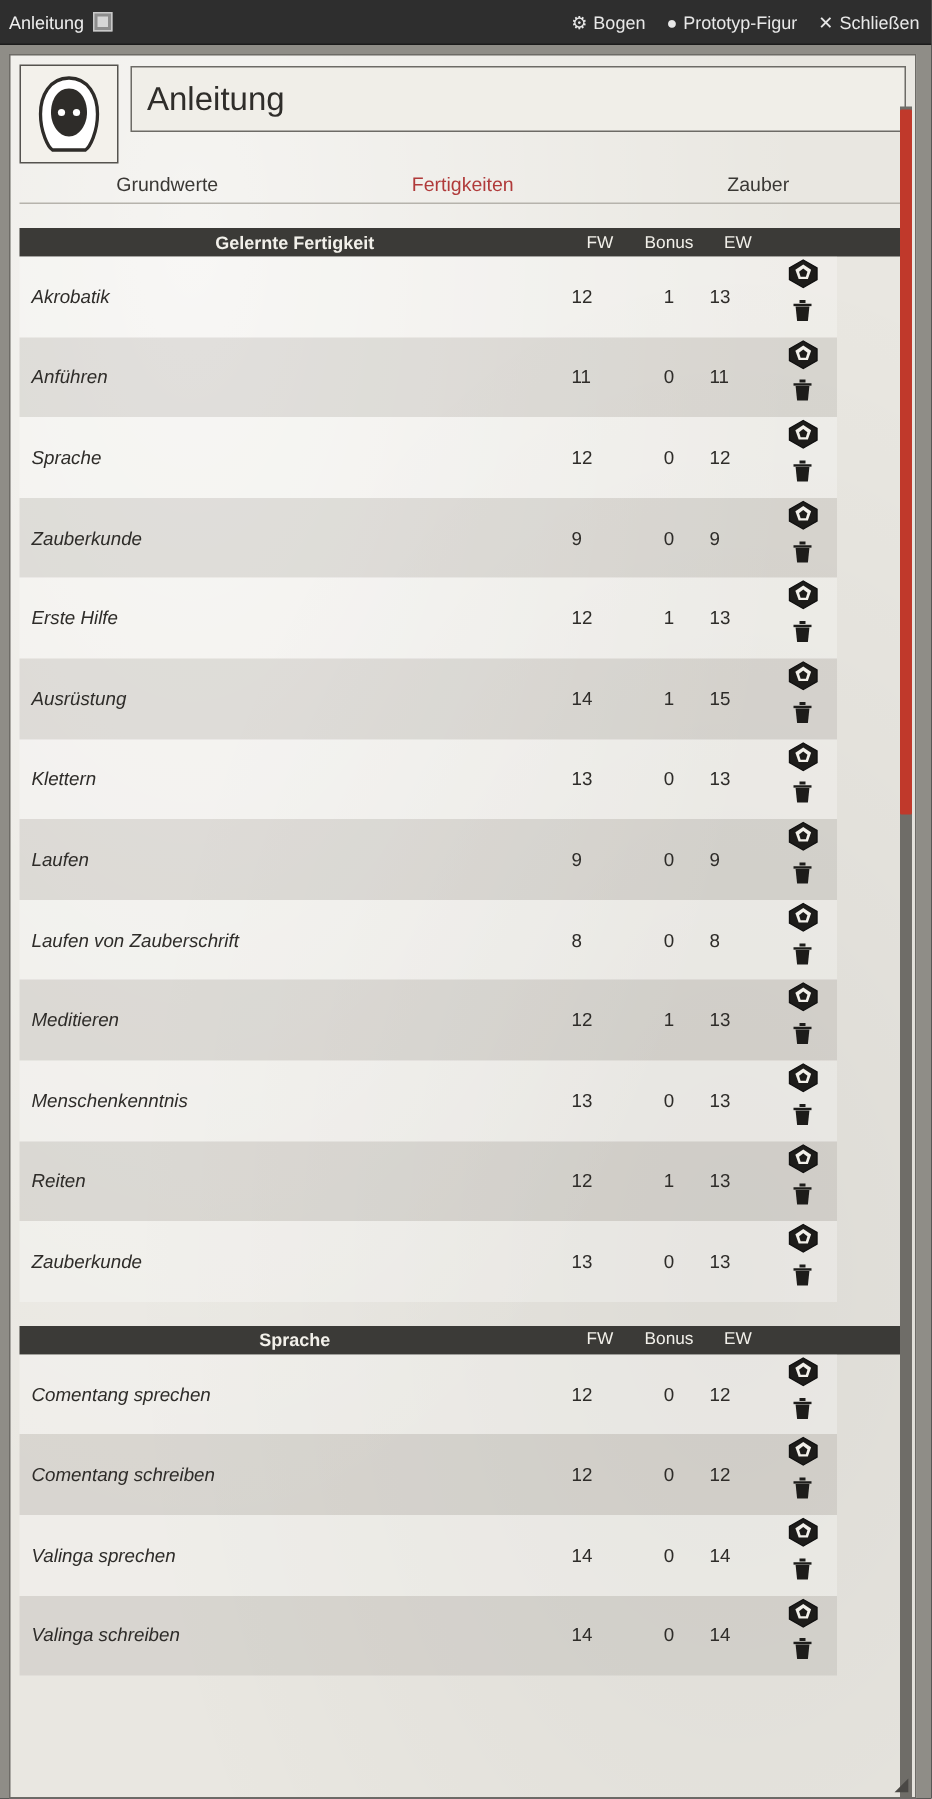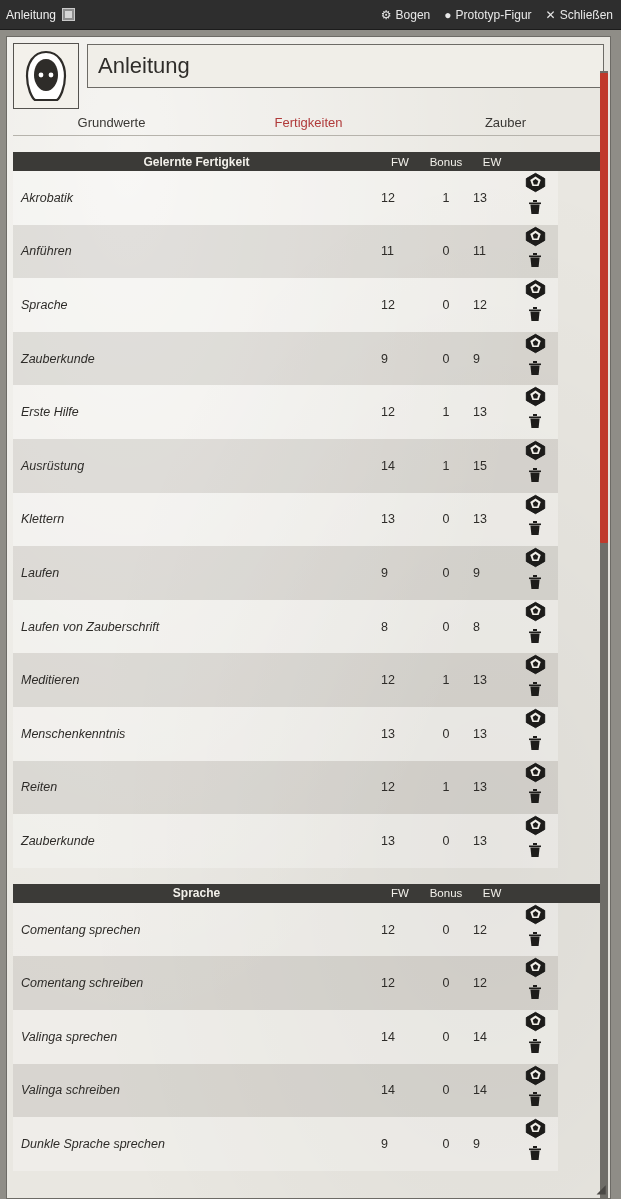--- a/index.html
+++ b/index.html
@@ -529,36 +529,20 @@
                       <polygon points="12,1.5 22.5,7.5 22.5,16.5 12,22.5 1.5,16.5 1.5,7.5" fill="#1d1c1a" stroke="#111" stroke-width="1"></polygon>
                       <polygon points="12,5 18,9 15.5,16 8.5,16 6,9" fill="#f2f0ea"></polygon>
                       <polygon points="12,8 15.2,10.4 14,14.3 10,14.3 8.8,10.4" fill="#1d1c1a"></polygon>
                     </svg></td>
                   <td class="ic"><svg class="trash" viewBox="0 0 14 16">
                       <rect x="1" y="3.5" width="12" height="1.6" fill="#1d1c1a"></rect>
                       <rect x="5" y="1" width="4" height="2" fill="#1d1c1a"></rect>
                       <path d="M2.4 5.4 L3.4 15 L10.6 15 L11.6 5.4 Z" fill="#1d1c1a"></path>
                     </svg></td>
                 </tr>
-                <tr>
-                  <td class="name">Dunkle Sprache sprechen</td>
-                  <td class="v">9</td>
-                  <td class="vb">0</td>
-                  <td class="v">9</td>
-                  <td class="ic"><svg class="dice" viewBox="0 0 24 24">
-                      <polygon points="12,1.5 22.5,7.5 22.5,16.5 12,22.5 1.5,16.5 1.5,7.5" fill="#1d1c1a" stroke="#111" stroke-width="1"></polygon>
-                      <polygon points="12,5 18,9 15.5,16 8.5,16 6,9" fill="#f2f0ea"></polygon>
-                      <polygon points="12,8 15.2,10.4 14,14.3 10,14.3 8.8,10.4" fill="#1d1c1a"></polygon>
-                    </svg></td>
-                  <td class="ic"><svg class="trash" viewBox="0 0 14 16">
-                      <rect x="1" y="3.5" width="12" height="1.6" fill="#1d1c1a"></rect>
-                      <rect x="5" y="1" width="4" height="2" fill="#1d1c1a"></rect>
-                      <path d="M2.4 5.4 L3.4 15 L10.6 15 L11.6 5.4 Z" fill="#1d1c1a"></path>
-                    </svg></td>
-                </tr>
               </tbody>
             </table>
           </div>
         </div>
 
       <div class="scroll-track"></div>
       <div class="scroll-thumb"></div>
       <div class="resize">◢</div>
     </div>
   </div>

